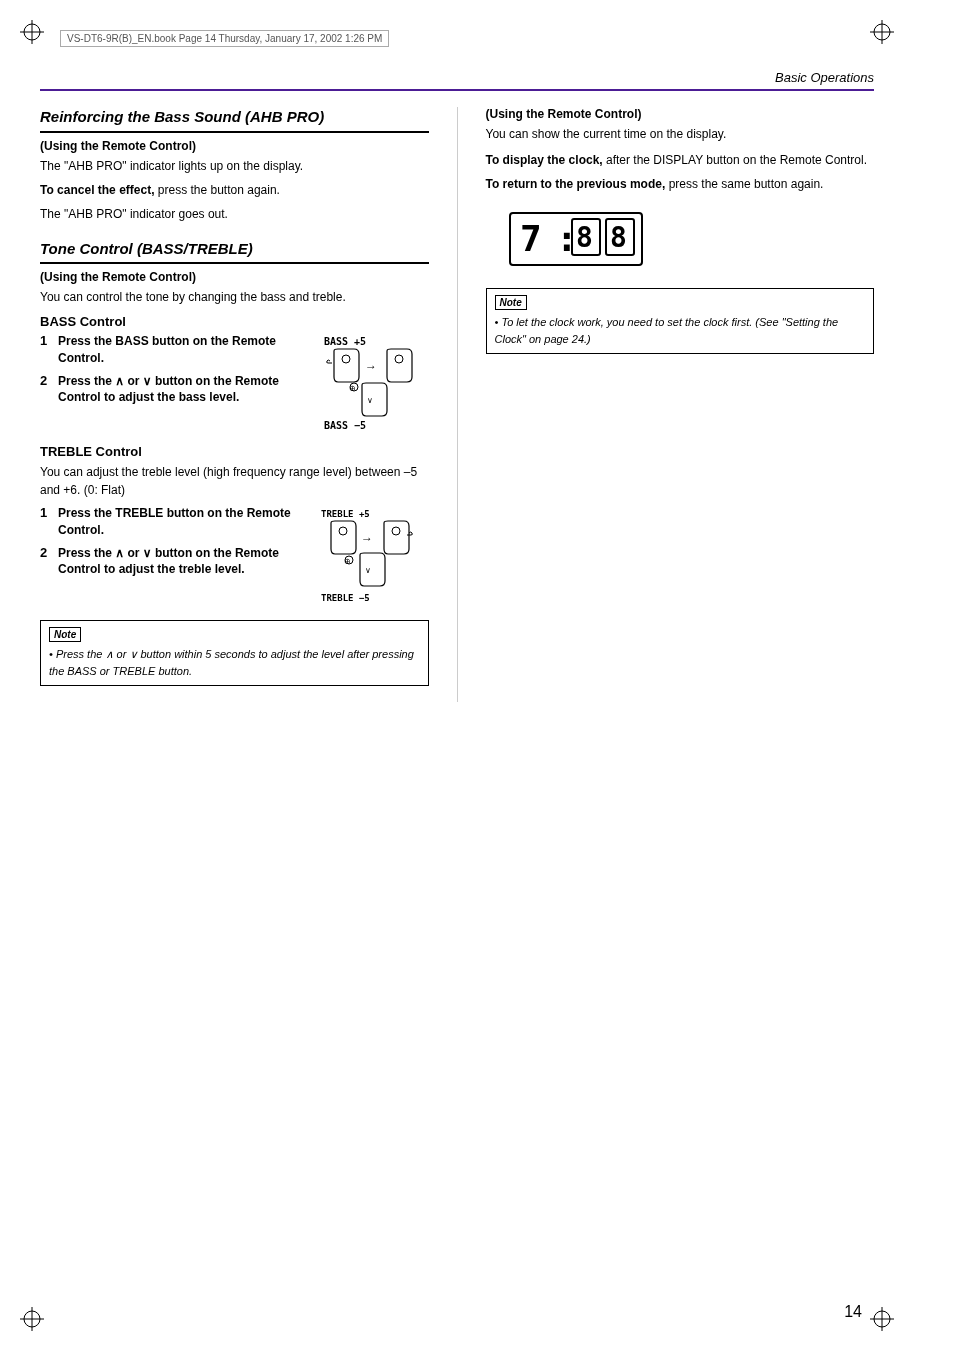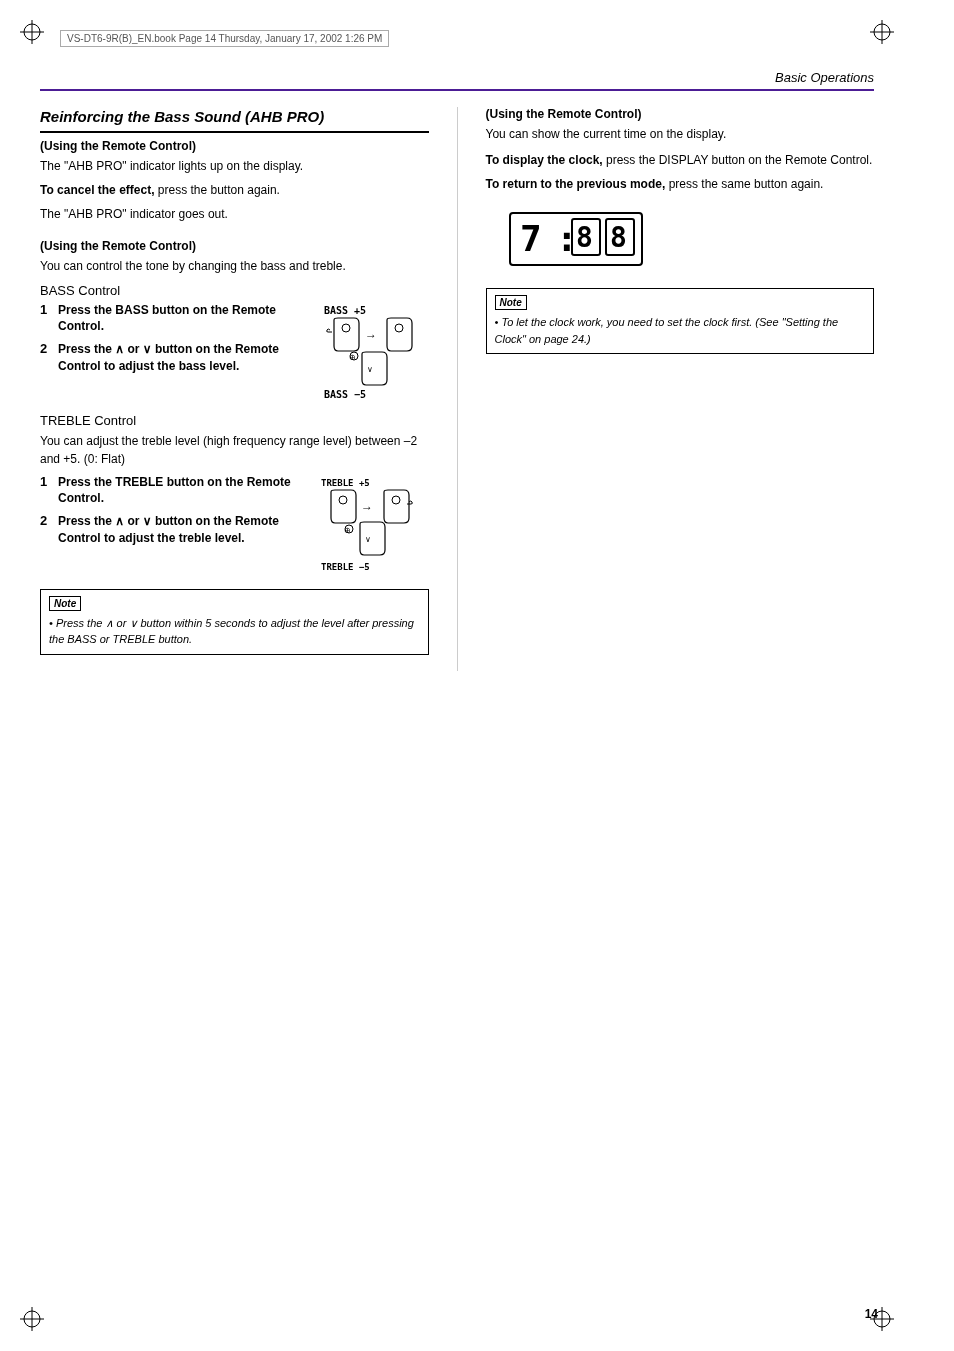--- a/index.html
+++ b/index.html
@@ -91,21 +91,21 @@
     .body-text {
       font-size: 12px;
       line-height: 1.5;
       margin-bottom: 6px;
     }
 
     .bold-inline { font-weight: bold; }
 
     
     .control-heading {
-      font-weight: normal;
+      font-weight: bold;
       font-size: 13px;
       margin-top: 8px;
       margin-bottom: 4px;
     }
 
     
     .step-block {
       display: flex;
       align-items: flex-start;
       margin-bottom: 6px;
@@ -161,23 +161,23 @@
 
     
     .clock-display {
       margin: 16px 0 16px 20px;
     }
 
     
     .page-number {
       position: absolute;
       bottom: 30px;
-      right: 36px;
-      font-weight: bold;
-      font-size: 12px;
+      right: 52px;
+      font-weight: normal;
+      font-size: 16px;
     }
 
     
     .col-divider {
       width: 1px;
       background: #ccc;
       margin: 0 4px;
     }
 
     .section-wrapper {
@@ -252,20 +252,21 @@
         <div class="subsection-label">(Using the Remote Control)</div>
         <div class="body-text">The "AHB PRO" indicator lights up on the display.</div>
         <div class="body-text">
           <span class="bold-inline">To cancel the effect,</span>
           <span> press the button again.</span>
         </div>
         <div class="body-text">The "AHB PRO" indicator goes out.</div>
       </div>
 
       <div class="section-wrapper">
+        <div class="section-title">Tone Control (BASS/TREBLE)</div>
         <div class="subsection-label">(Using the Remote Control)</div>
         <div class="body-text">You can control the tone by changing the bass and treble.</div>
 
         <div class="control-heading">BASS Control</div>
 
         <div class="step-with-diagram">
           <div class="steps-col">
             <div class="step-block">
               <span class="step-number">1</span>
               <span class="step-text">Press the BASS button on the Remote Control.</span>
@@ -303,21 +304,21 @@
                 <path d="M8,2 Q8,0 12,0 L28,0 Q33,0 33,5 L33,28 Q33,33 28,33 L12,33 Q8,33 8,28 Z" fill="none" stroke="#000" stroke-width="1.2"></path>
                 <text x="13" y="20" font-size="8">∨</text>
               </g>
 
               <text x="5" y="96" font-family="monospace" font-size="10" font-weight="bold">BASS  −5</text>
             </svg>
           </div>
         </div>
 
         <div class="control-heading">TREBLE Control</div>
-        <div class="body-text">You can adjust the treble level (high frequency range level) between –2 and +5. (0: Flat)</div>
+        <div class="body-text">You can adjust the treble level (high frequency range level) between –5 and +6. (0: Flat)</div>
 
         <div class="step-with-diagram">
           <div class="steps-col">
             <div class="step-block">
               <span class="step-number">1</span>
               <span class="step-text">Press the TREBLE button on the Remote Control.</span>
             </div>
             <div class="step-block">
               <span class="step-number">2</span>
               <span class="step-text">Press the ∧ or ∨ button on the Remote Control to adjust the treble level.</span>
@@ -371,21 +372,21 @@
     <div class="col-divider"></div>
 
     <div class="right-col">
 
       <div class="right-section">
         <div class="subsection-label">(Using the Remote Control)</div>
         <div class="body-text">You can show the current time on the display.</div>
 
         <div class="body-text" style="margin-top:8px;">
           <span class="bold-inline">To display the clock,</span>
-          <span> press the DISPLAY button on the Remote Control.</span>
+          <span> after the DISPLAY button on the Remote Control.</span>
         </div>
         <div class="body-text">
           <span class="bold-inline">To return to the previous mode,</span>
           <span> press the same button again.</span>
         </div>
 
         <div class="clock-display">
           <svg width="140" height="60" viewBox="0 0 140 60">
 
             <rect x="4" y="4" width="132" height="52" rx="3" ry="3" fill="none" stroke="#000" stroke-width="2"></rect>

